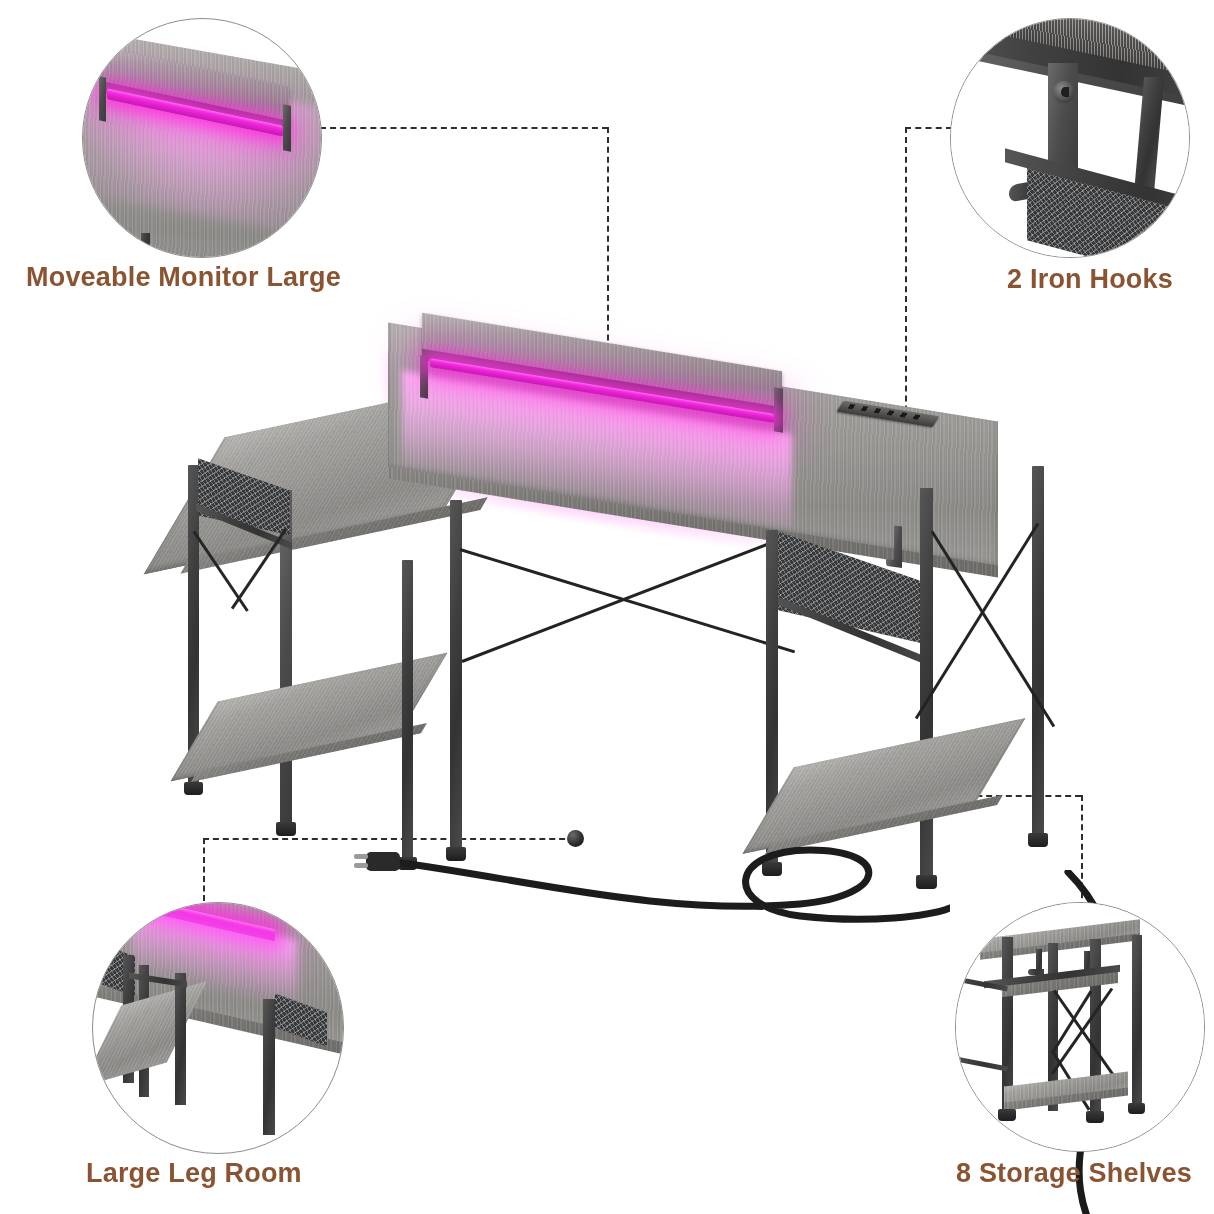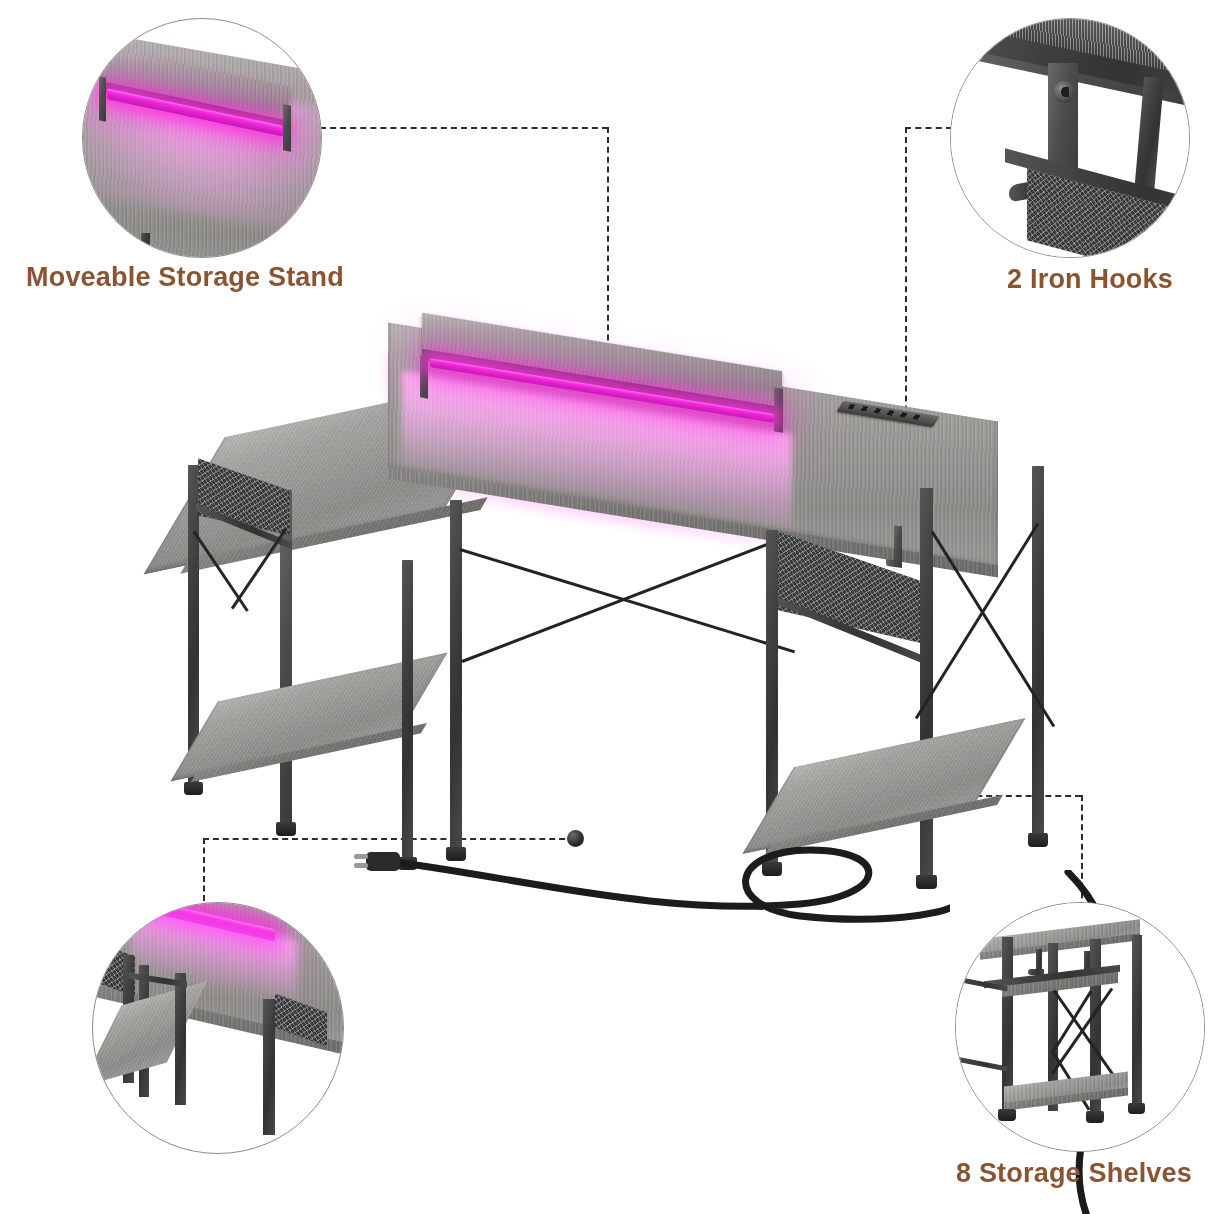--- a/index.html
+++ b/index.html
@@ -262,21 +262,21 @@
       <div class="led" style="position:absolute;left:24px;top:88px;width:176px;height:11px;
            transform:skewY(12deg);border-radius:2px;"></div>
 
       <div class="metal-l" style="position:absolute;left:16px;top:58px;width:7px;height:44px;transform:skewY(11deg);"></div>
 
       <div class="metal-l" style="position:absolute;left:200px;top:86px;width:8px;height:46px;transform:skewY(11deg);"></div>
 
       <div class="metal" style="position:absolute;left:58px;top:214px;width:9px;height:30px;"></div>
     </div>
   </div>
-  <div class="callout-label" id="label-monitor-stand">Moveable Storage Stand</div>
+  <div class="callout-label" id="label-monitor-stand">Moveable Monitor Large</div>
 
   <div class="bubble" id="bubble-iron-hooks">
     <div class="bubble-inner" style="background:#ffffff;">
 
       <div class="wood-dark" style="position:absolute;left:-10px;top:-4px;width:290px;height:42px;
            transform:skewY(12deg);
            background-image:repeating-linear-gradient(88deg,rgba(255,255,255,.25) 0 1px,rgba(0,0,0,.35) 1px 3px),linear-gradient(180deg,#8d8b88,#5d5b58);"></div>
 
       <div class="metal" style="position:absolute;left:-10px;top:34px;width:290px;height:26px;transform:skewY(12deg);"></div>
       <div class="metal-l" style="position:absolute;left:-10px;top:56px;width:290px;height:9px;transform:skewY(12deg);"></div>
@@ -325,20 +325,21 @@
 
       <div class="metal" style="position:absolute;left:82px;top:70px;width:11px;height:132px;"></div>
 
       <div class="metal" style="position:absolute;left:170px;top:96px;width:12px;height:136px;"></div>
 
       <div class="mesh" style="position:absolute;left:182px;top:100px;width:52px;height:34px;transform:skewY(20deg);"></div>
 
       <div class="metal" style="position:absolute;left:36px;top:74px;width:58px;height:6px;transform:skewY(9deg);"></div>
     </div>
   </div>
+  <div class="callout-label" id="label-leg-room">Large Leg Room</div>
 
   <div class="bubble" id="bubble-shelves">
     <div class="bubble-inner" style="background:#ffffff;">
 
       <div class="wood" style="position:absolute;left:24px;top:26px;width:160px;height:16px;
            transform:skewY(-7deg);"></div>
       <div class="wood-dark" style="position:absolute;left:24px;top:40px;width:160px;height:7px;
            transform:skewY(-7deg);"></div>
 
       <div class="metal" style="position:absolute;left:80px;top:46px;width:6px;height:26px;"></div>

